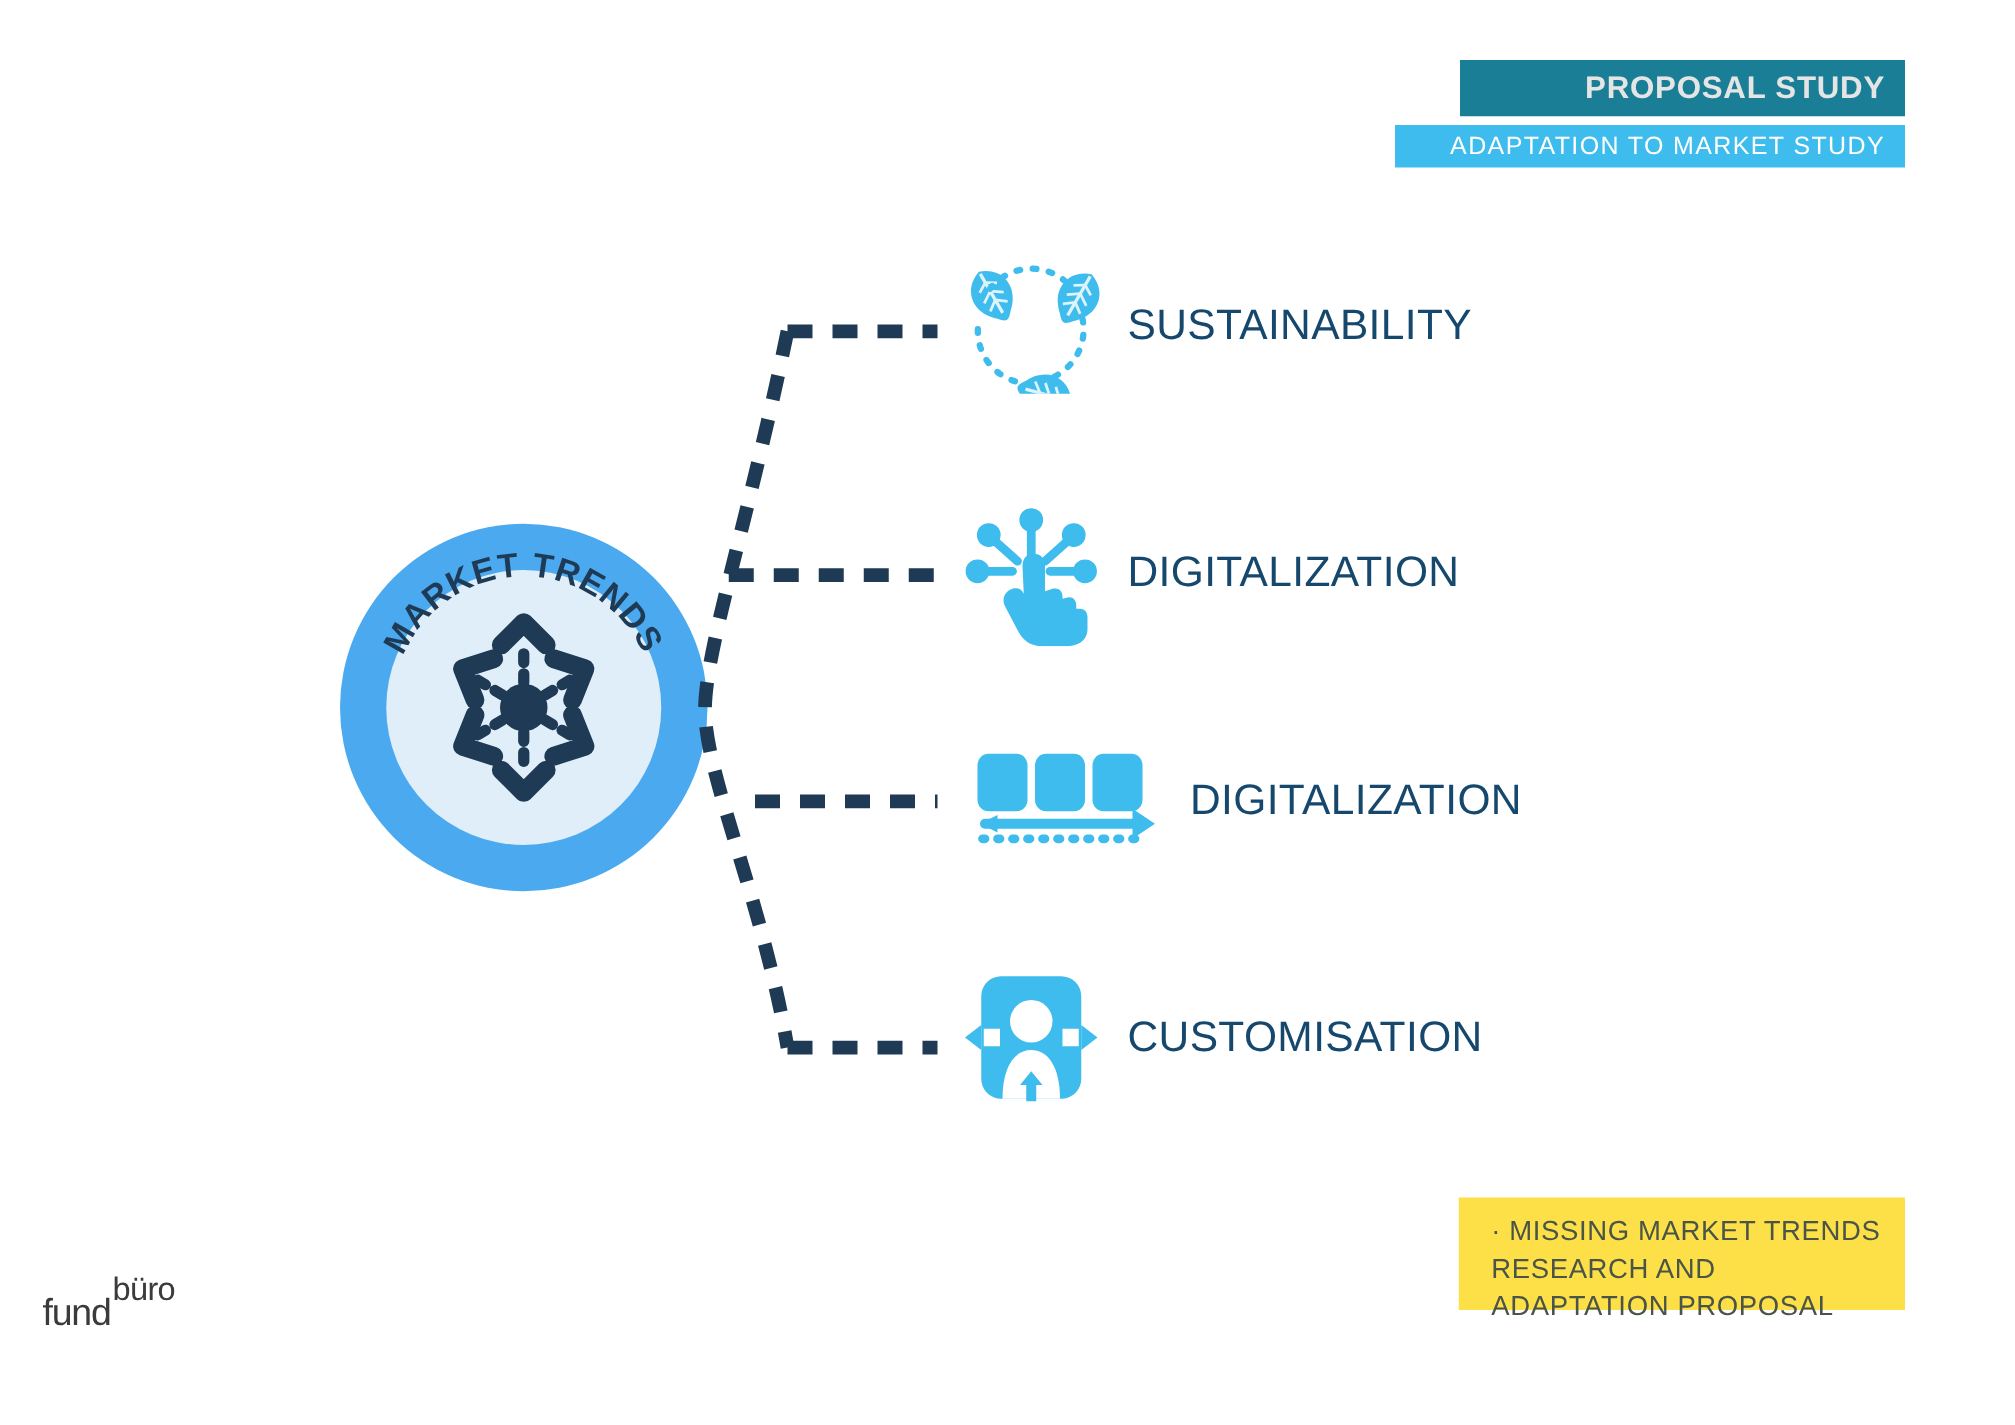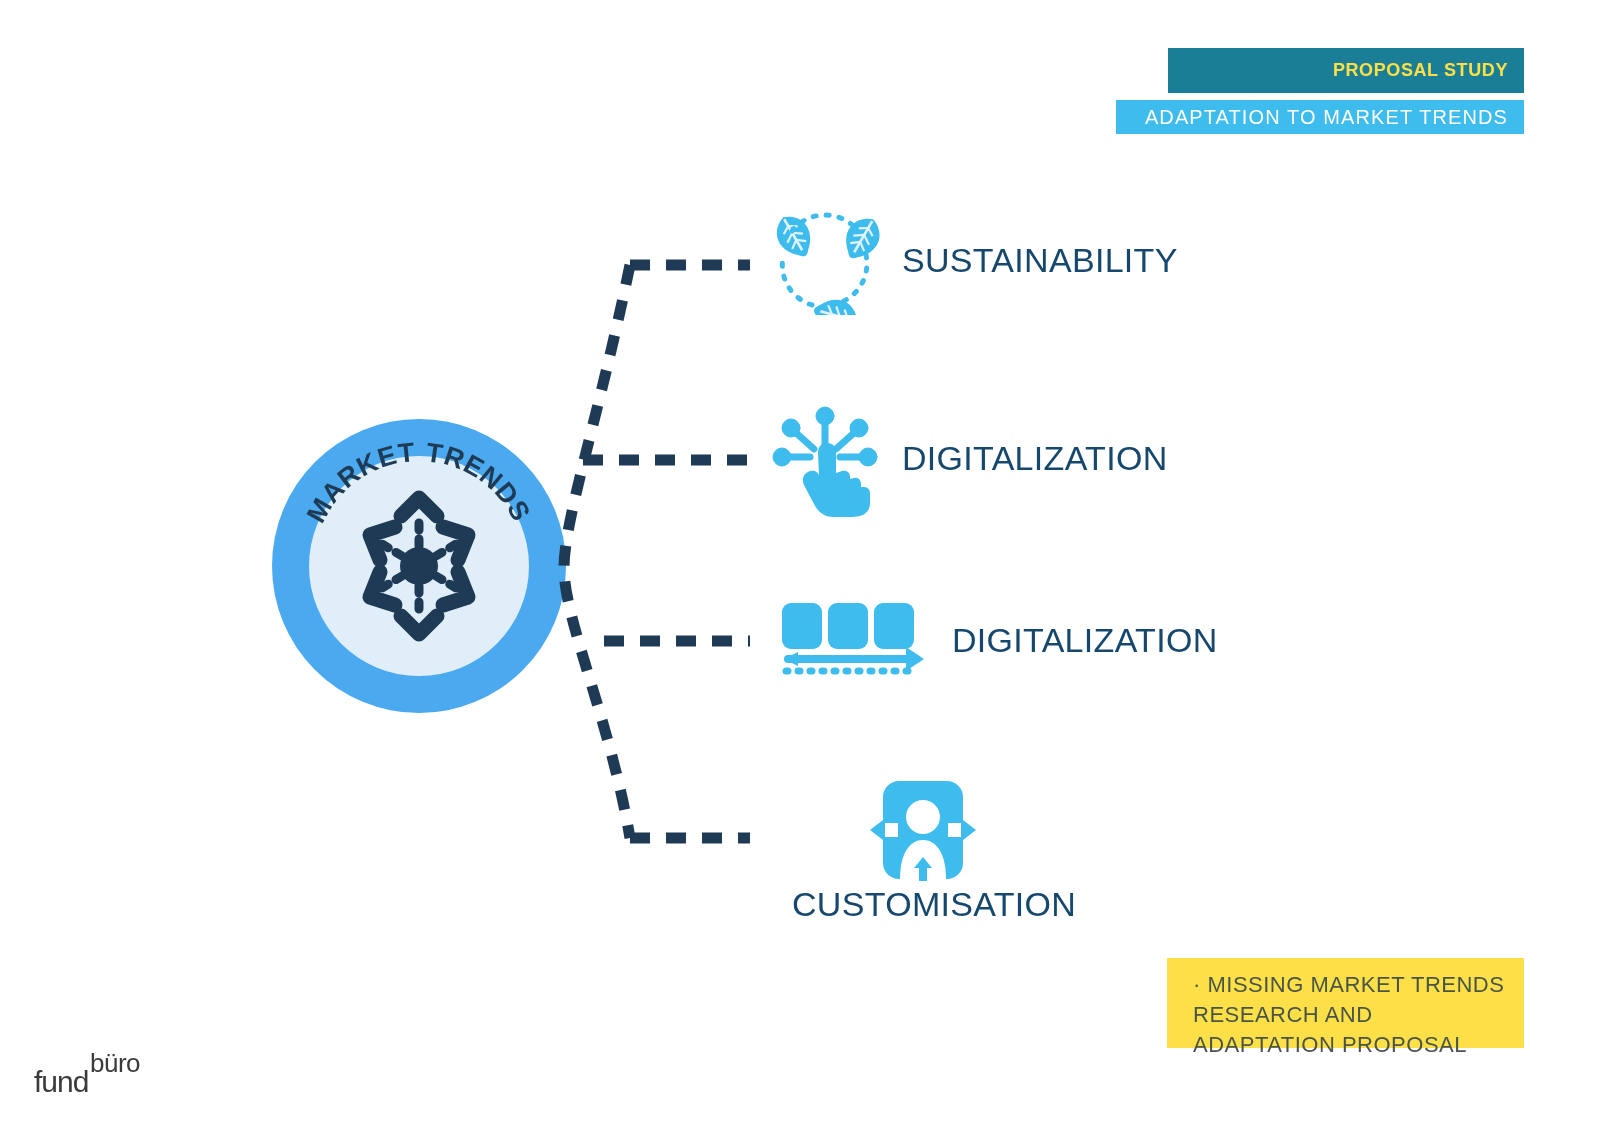--- a/index.html
+++ b/index.html
@@ -31,22 +31,22 @@
     width: 356px;
     height: 45px;
     background: #1a7f96;
     display: flex;
     align-items: center;
     justify-content: flex-end;
     box-sizing: border-box;
     padding-right: 16px;
   }
   #title-bar-primary .txt {
-    color: #fde047;
-    font-size: 18px;
+    color: #e5e5e5;
+    font-size: 25px;
     font-weight: bold;
     letter-spacing: 0.6px;
     white-space: nowrap;
   }
   #title-bar-secondary {
     position: absolute;
     left: 1116px;
     top: 100px;
     width: 408px;
     height: 34px;
@@ -104,21 +104,21 @@
     font-size: 34px;
     font-weight: normal;
     letter-spacing: 0.3px;
     white-space: nowrap;
     margin-left: 22px;
   }
 
   #branch-sustainability { left: 770px; top: 205px; }
   #branch-digitalization { left: 770px; top: 403px; align-items: center; }
   #branch-standardisation { left: 770px; top: 585px; }
-  #branch-customisation  { left: 770px; top: 775px; flex-direction: column; }
+  #branch-customisation  { left: 770px; top: 775px; }
 
   
   #note-box {
     position: absolute;
     left: 1167px;
     top: 958px;
     width: 357px;
     height: 90px;
     background: #fde047;
     box-sizing: border-box;
@@ -131,33 +131,32 @@
     letter-spacing: 0.5px;
   }
 
   
   #logo {
     position: absolute;
     left: 34px;
     top: 1012px;
     width: 130px;
     height: 60px;
-    margin-top: 32px;
   }
   #logo svg { display: block; }
 </style>
 </head>
 <body>
 
 <div id="header-banner">
   <div id="title-bar-primary">
     <span class="txt">PROPOSAL STUDY</span>
   </div>
   <div id="title-bar-secondary">
-    <span class="txt">ADAPTATION TO MARKET TRENDS</span>
+    <span class="txt">ADAPTATION TO MARKET STUDY</span>
   </div>
 </div>
 
 <div id="hub">
   <svg width="296" height="296" viewBox="0 0 296 296" xmlns="http://www.w3.org/2000/svg">
     <defs>
       <path id="arcpath" d="M 36,148 A 112,112 0 0 1 260,148" fill="none"></path>
     </defs>
 
     <circle cx="148" cy="148" r="147" fill="#4aa9ef"></circle>

